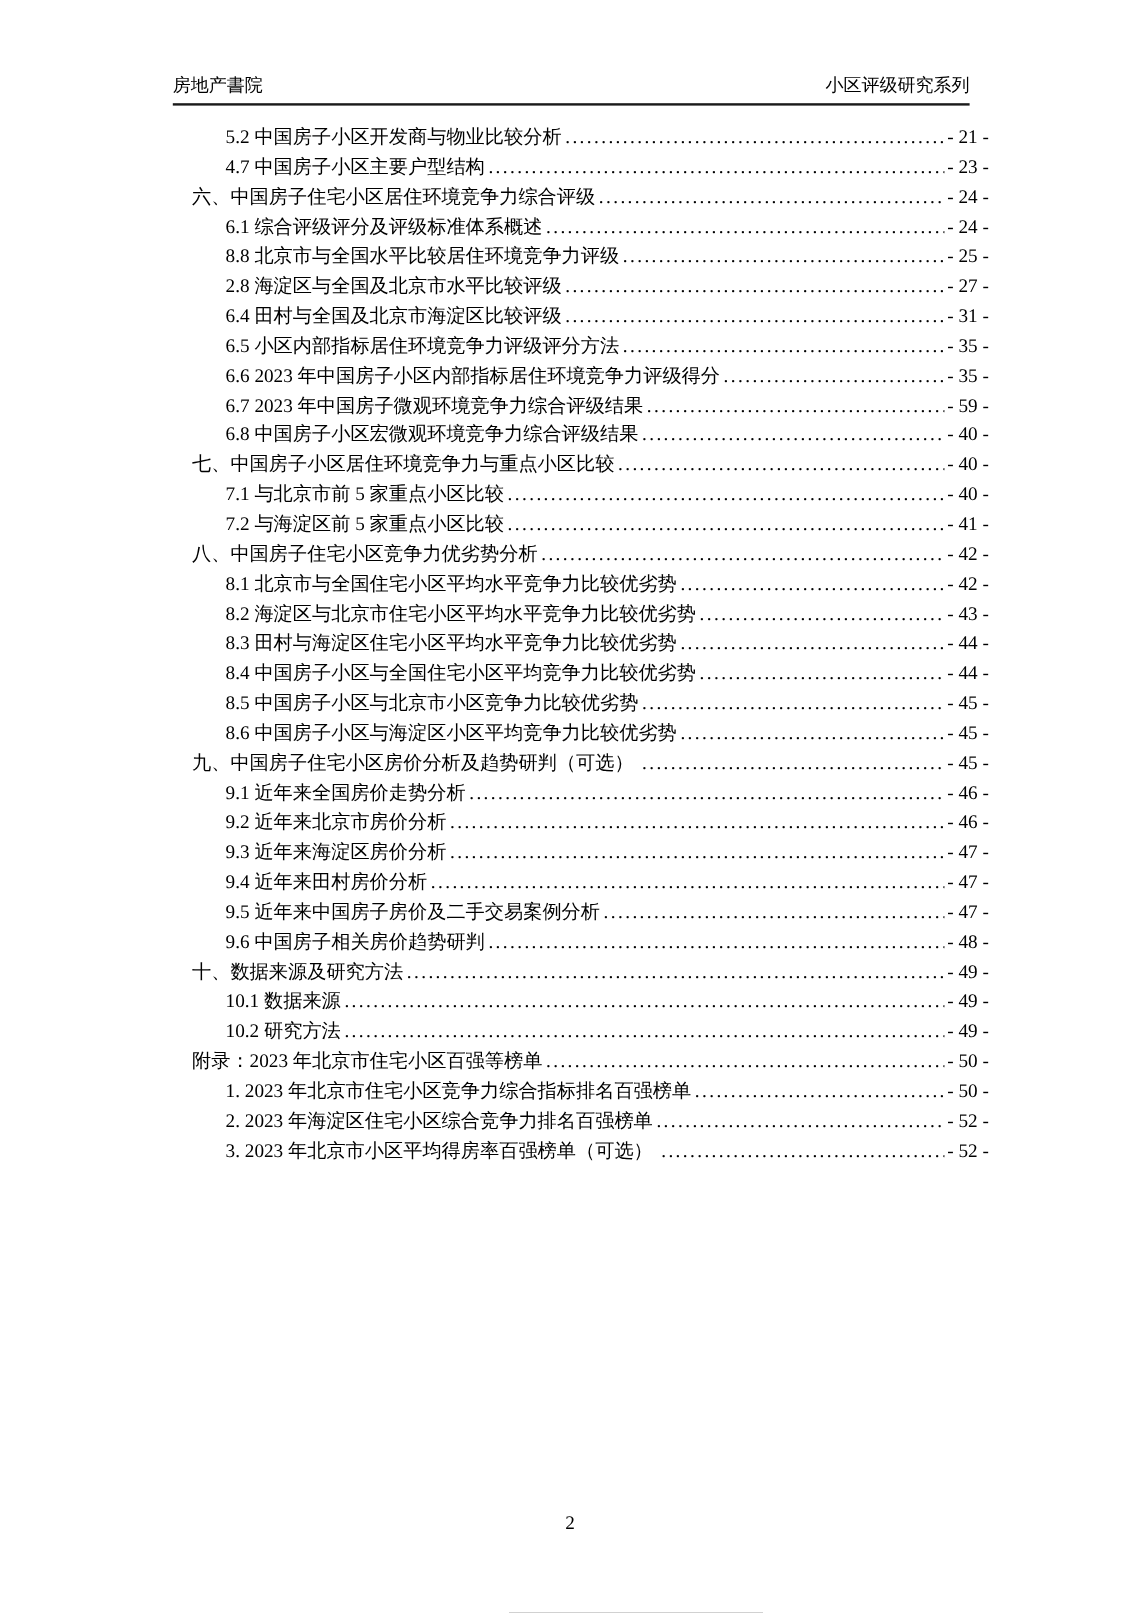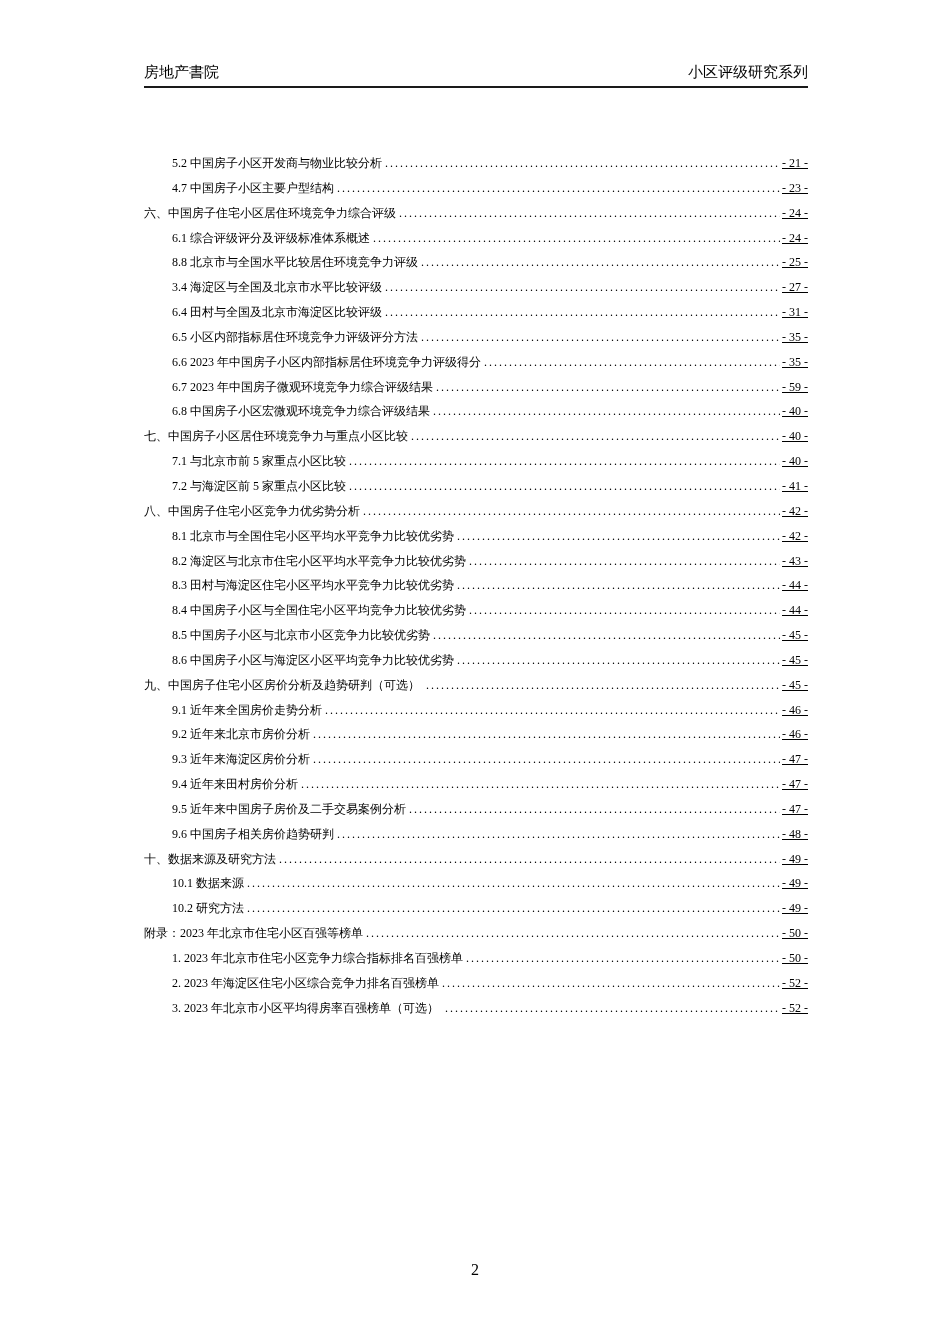--- a/index.html
+++ b/index.html
@@ -22,46 +22,45 @@
     justify-content: space-between;
     align-items: flex-end;
     font-family: "Liberation Sans", "DejaVu Sans", sans-serif;
     font-size: 15px;
     line-height: 21px;
     border-bottom: 2px solid #1a1a1a;
     padding-bottom: 4px;
   }
   .toc {
     position: absolute;
-    left: 144px;
+    left: 160px;
     top: 103px;
     width: 664px;
-    font-size: 12px;
-    margin-top: 48px;
+    font-size: 16px;
   }
   .row {
     display: flex;
     align-items: baseline;
     height: 24.85px;
     line-height: 24.85px;
     overflow: hidden;
   }
   .row.l2 { padding-left: 28px; }
   .lbl { white-space: pre; flex: 0 0 auto; }
   .dots {
     flex: 1 1 auto;
     overflow: hidden;
     white-space: nowrap;
     margin: 0 2px 0 3px;
     letter-spacing: 2px;
   }
   .dots::after {
     content: "................................................................................................................................................................................................................................................................";
   }
-  .pg { white-space: pre; flex: 0 0 auto; text-align: right; text-decoration: underline; }
+  .pg { white-space: pre; flex: 0 0 auto; text-align: right; }
   .footer {
     position: absolute;
     top: 1260px;
     left: 0;
     width: 100%;
     text-align: center;
     font-size: 16px;
     line-height: 20px;
   }
 </style>
@@ -96,21 +95,21 @@
         <span class="lbl">6.1 综合评级评分及评级标准体系概述</span>
         <span class="dots"></span>
         <span class="pg">- 24 -</span>
       </div>
     <div class="row l2">
         <span class="lbl">8.8 北京市与全国水平比较居住环境竞争力评级</span>
         <span class="dots"></span>
         <span class="pg">- 25 -</span>
       </div>
     <div class="row l2">
-        <span class="lbl">3.4 海淀区与全国及北京市水平比较评级</span>
+        <span class="lbl">2.8 海淀区与全国及北京市水平比较评级</span>
         <span class="dots"></span>
         <span class="pg">- 27 -</span>
       </div>
     <div class="row l2">
         <span class="lbl">6.4 田村与全国及北京市海淀区比较评级</span>
         <span class="dots"></span>
         <span class="pg">- 31 -</span>
       </div>
     <div class="row l2">
         <span class="lbl">6.5 小区内部指标居住环境竞争力评级评分方法</span>

